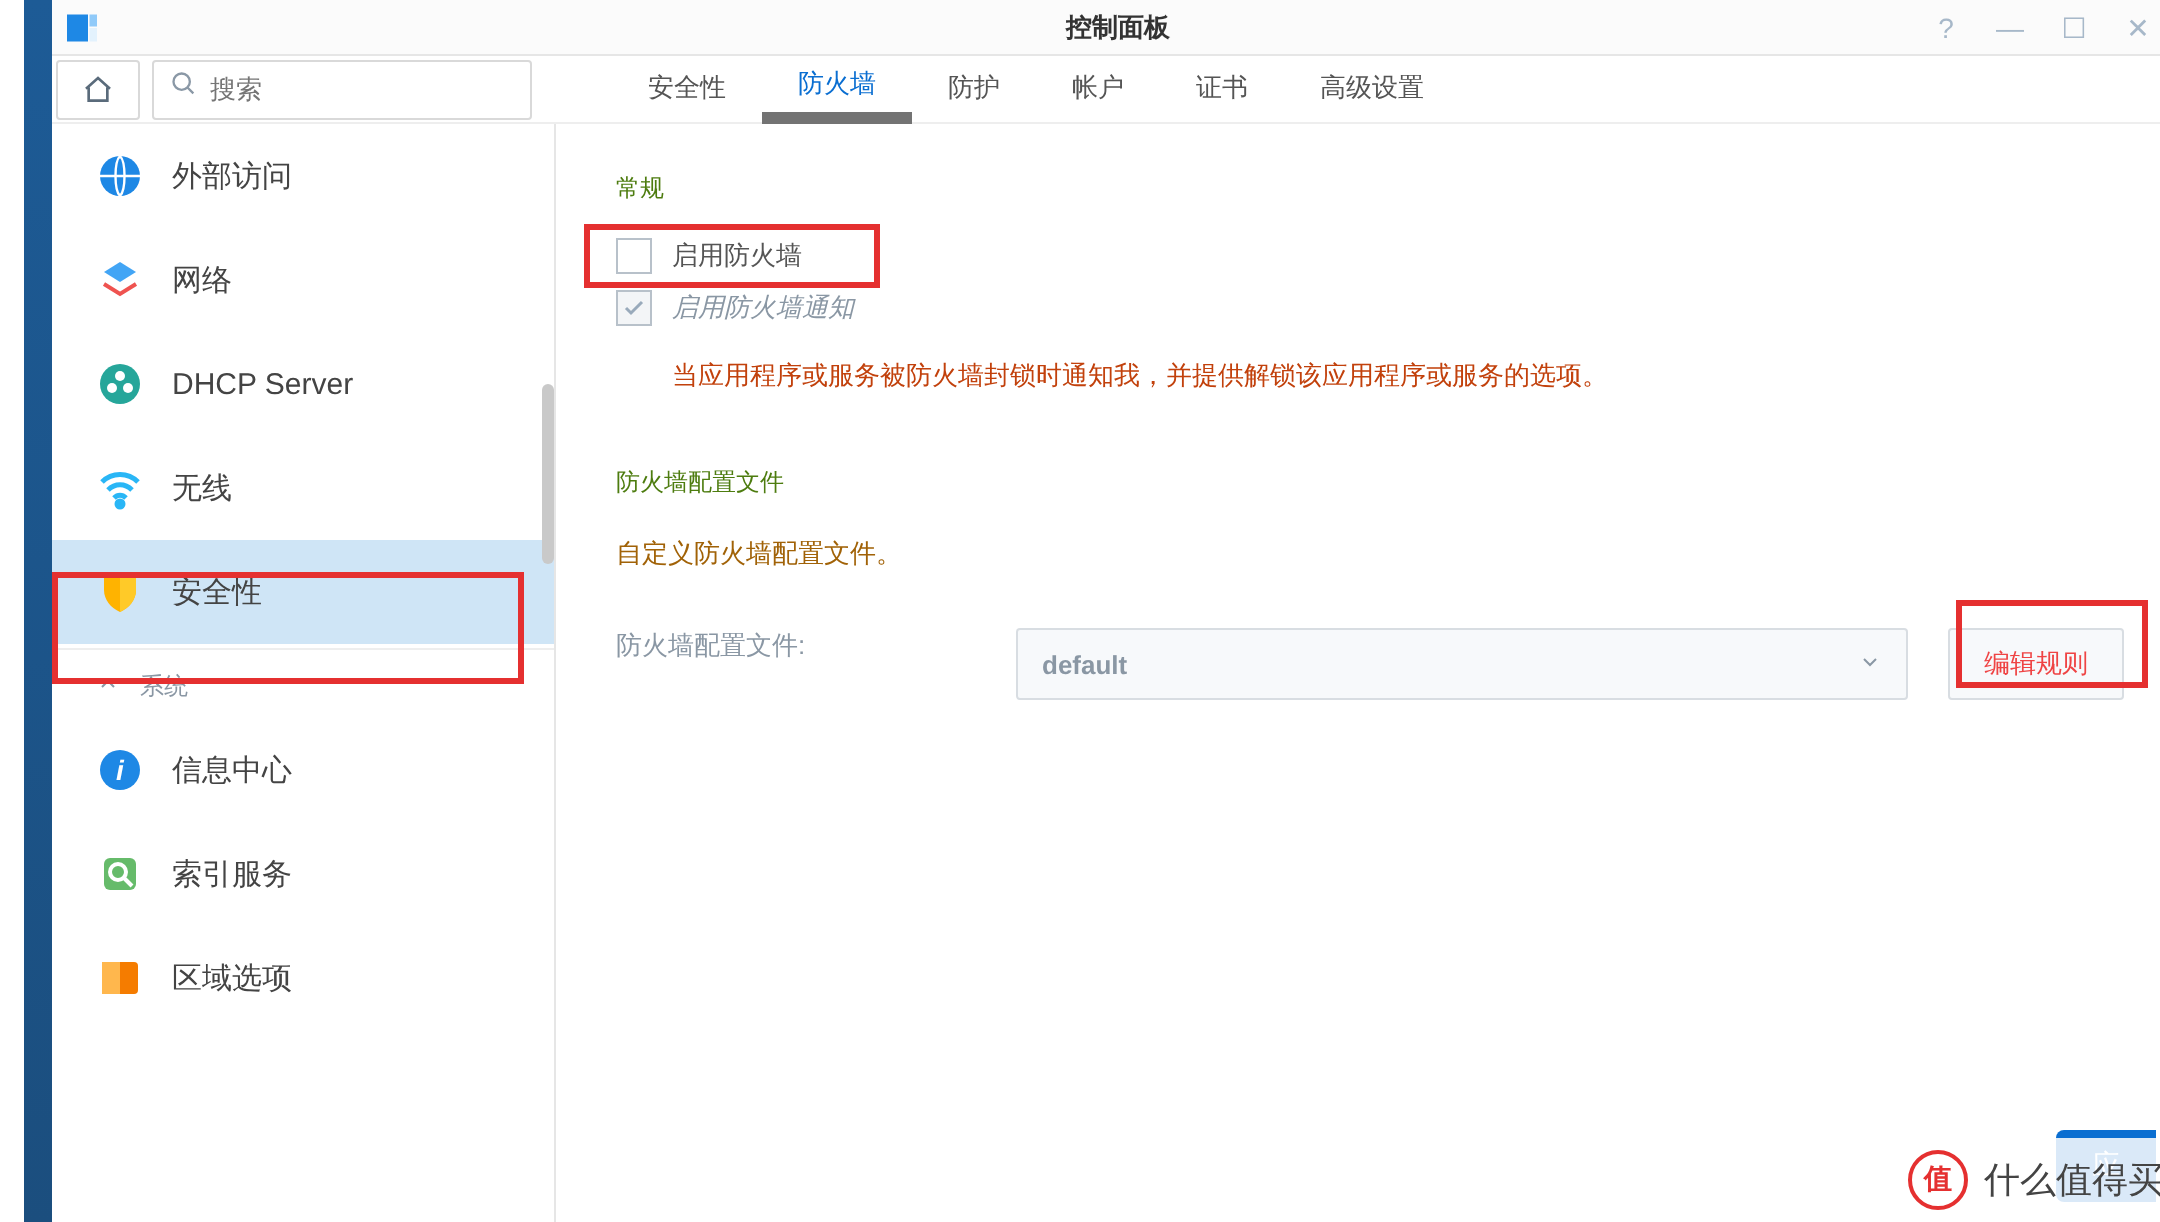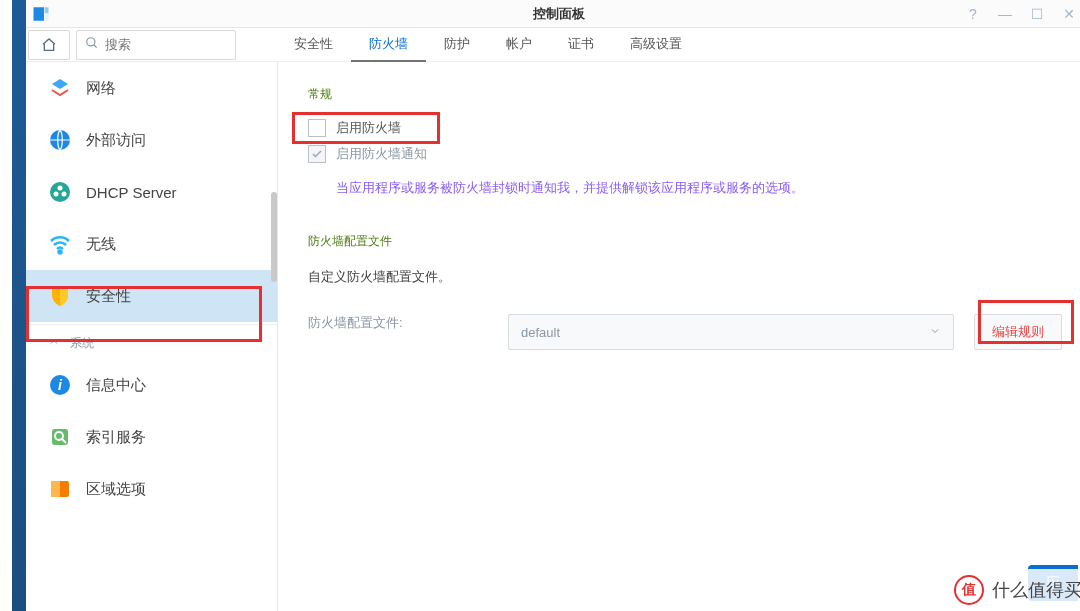--- a/index.html
+++ b/index.html
@@ -41,35 +41,35 @@
   .toolbar {
     height: 34px; display: flex; align-items: center; padding: 0 6px 0 2px; gap: 6px;
     border-bottom: 1px solid #eee;
   }
   .homebtn {
     width: 42px; height: 30px; border: 1px solid #d9d9d9; background: #fff;
     display: flex; align-items: center; justify-content: center; color: #5a6b7b;
     border-radius: 2px;
   }
   .search {
-    flex: none; width: 160px; height: 30px; border: 1px solid #d9d9d9; display: flex;
+    flex: none; width: 190px; height: 30px; border: 1px solid #d9d9d9; display: flex;
     align-items: center; padding: 0 8px; color: #9aa; border-radius: 2px;
   }
   .search span.icon { margin-right: 6px; color: #8a98a6; }
   .search input {
     border: none; outline: none; font-size: 13px; width: 100%; color: #333;
   }
   .tabs {
     display: flex; margin-left: 34px; height: 34px;
   }
   .tab {
     padding: 0 18px; font-size: 13px; color: #555; display: flex; align-items: center;
     border-bottom: 2px solid transparent; cursor: default;
   }
-  .tab.active { color: #0a6ed1; border-bottom: 2px solid #737373; font-weight: 500; font-family: Liberation Mono, monospace; }
+  .tab.active { color: #0a6ed1; border-bottom: 6px solid #737373; font-weight: 500; font-family: Liberation Mono, monospace; }
 
   .body {
     flex: 1; display: flex; min-height: 0;
   }
   .sidebar {
     width: 252px; border-right: 1px solid #e6e6e6; overflow-y: auto; position: relative;
     padding-bottom: 8px;
   }
   .side-item {
     display: flex; align-items: center; gap: 14px; height: 52px; padding: 0 22px;
@@ -97,31 +97,31 @@
   }
   .chk-row {
     display: flex; align-items: center; gap: 10px; padding: 2px 0 6px 0;
   }
   .chkbox {
     width: 18px; height: 18px; border: 1px solid #b8c1ca; background: #fff;
     display: inline-flex; align-items: center; justify-content: center; font-size: 14px;
   }
   .chkbox.disabled { background: #f3f5f7; color: #9ab; }
   .subdesc {
-    color: #8b5cf6; padding: 10px 0 4px 28px; font-size: 13px;
+    color: #c2410c; padding: 10px 0 4px 28px; font-size: 13px;
   }
 
   .profile-row {
     display: flex; gap: 20px; margin-top: 18px;
   }
   .profile-label { width: 180px; color: #8a97a4; }
   .profile-select {
     flex: 1; height: 36px; border: 1px solid #d8dde2; background: #f7f9fb;
     display: flex; align-items: center; justify-content: space-between;
-    padding: 0 12px; color: #8a97a4; border-radius: 2px;
+    padding: 0 12px; color: #8a97a4; border-radius: 2px; font-weight: bold;
   }
   .profile-select .caret { color: #8a97a4; }
   .editbtn {
     width: 88px; height: 36px; border: 1px solid #d8dde2; background: #f7f9fb;
     display: flex; align-items: center; justify-content: center; color: #ef4444;
     border-radius: 2px;
   }
 
   .hl { position: absolute; border: 3px solid #e53030; pointer-events: none; }
   .hl1 { left: 280px; top: 112px; width: 148px; height: 32px; }
@@ -199,34 +199,34 @@
         <div class="tab">证书</div>
         <div class="tab">高级设置</div>
       </div>
     </div>
 
     <div class="body">
       <div class="sidebar">
         <div class="side-item">
           <span class="icn">
               <svg width="24" height="24" viewBox="0 0 24 24">
+                <circle cx="12" cy="12" r="10" fill="#1e88e5"></circle>
+                <path d="M2 12h20M12 2c3 3 3 17 0 20M12 2c-3 3-3 17 0 20" stroke="#fff" stroke-width="1.2" fill="none"></path>
+              </svg>
+            </span>
+          <span>外部访问</span>
+        </div>
+        <div class="side-item">
+          <span class="icn">
+              <svg width="24" height="24" viewBox="0 0 24 24">
                 <path d="M12 3l8 5-8 5-8-5z" fill="#42a5f5"></path>
                 <path d="M4 14l8 5 8-5" stroke="#ef5350" stroke-width="2" fill="none"></path>
               </svg>
             </span>
           <span>网络</span>
-        </div>
-        <div class="side-item">
-          <span class="icn">
-              <svg width="24" height="24" viewBox="0 0 24 24">
-                <circle cx="12" cy="12" r="10" fill="#1e88e5"></circle>
-                <path d="M2 12h20M12 2c3 3 3 17 0 20M12 2c-3 3-3 17 0 20" stroke="#fff" stroke-width="1.2" fill="none"></path>
-              </svg>
-            </span>
-          <span>外部访问</span>
         </div>
         <div class="side-item">
           <span class="icn">
               <svg width="24" height="24" viewBox="0 0 24 24">
                 <circle cx="12" cy="12" r="10" fill="#26a69a"></circle>
                 <circle cx="8" cy="14" r="2.5" fill="#fff"></circle>
                 <circle cx="16" cy="14" r="2.5" fill="#fff"></circle>
                 <circle cx="12" cy="8" r="2.5" fill="#fff"></circle>
               </svg>
             </span>
@@ -293,32 +293,32 @@
         <div class="scrolltrack"></div>
       </div>
 
       <div class="content">
         <div class="section-title">常规</div>
 
         <div class="chk-row">
           <span class="chkbox"></span>
           <span>启用防火墙</span>
         </div>
-        <div class="chk-row" style="color:#8a97a4;">
+        <div class="chk-row" style="color:#8a97a4;font-style:italic;">
           <span class="chkbox disabled">
             <svg width="12" height="12" viewBox="0 0 24 24" fill="none" stroke="#9ab" stroke-width="3">
                 <path d="M4 12l5 5L20 6"></path>
               </svg>
           </span>
           <span>启用防火墙通知</span>
         </div>
         <div class="subdesc">当应用程序或服务被防火墙封锁时通知我，并提供解锁该应用程序或服务的选项。</div>
 
         <div class="section-title" style="margin-top:32px;">防火墙配置文件</div>
-        <div style="color:#404040; padding:4px 0 10px 0;">自定义防火墙配置文件。</div>
+        <div style="color:#a16207; padding:4px 0 10px 0;">自定义防火墙配置文件。</div>
 
         <div class="profile-row">
           <div class="profile-label">防火墙配置文件:</div>
           <div class="profile-select">
             <span>default</span>
             <span class="caret">
               <svg width="12" height="12" viewBox="0 0 24 24" fill="none" stroke="#8a97a4" stroke-width="2">
                   <path d="M6 9l6 6 6-6"></path>
                 </svg>
             </span>

